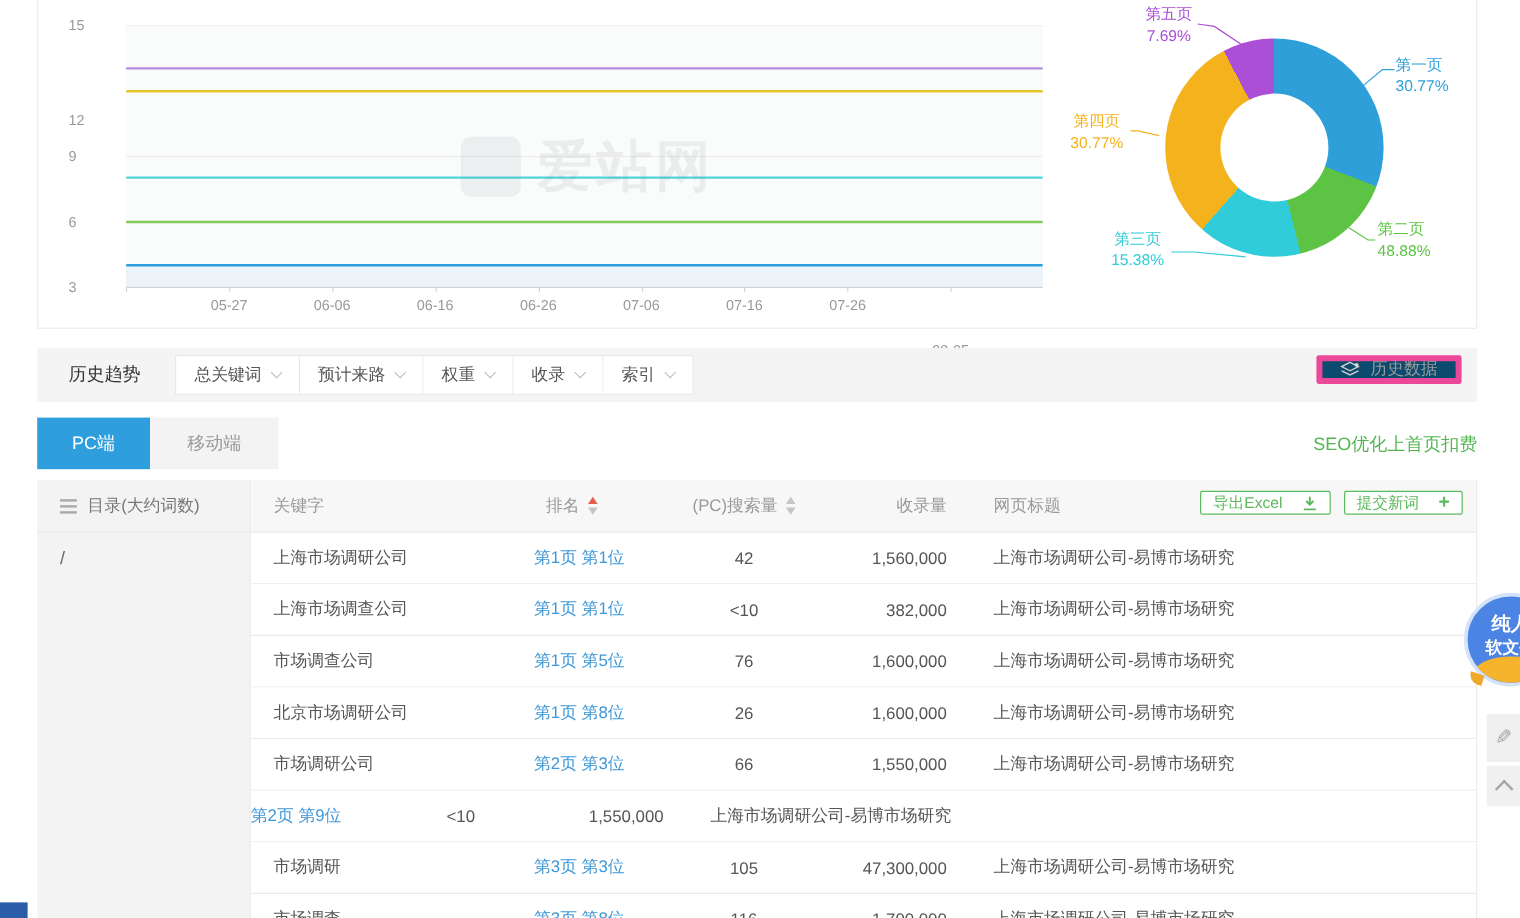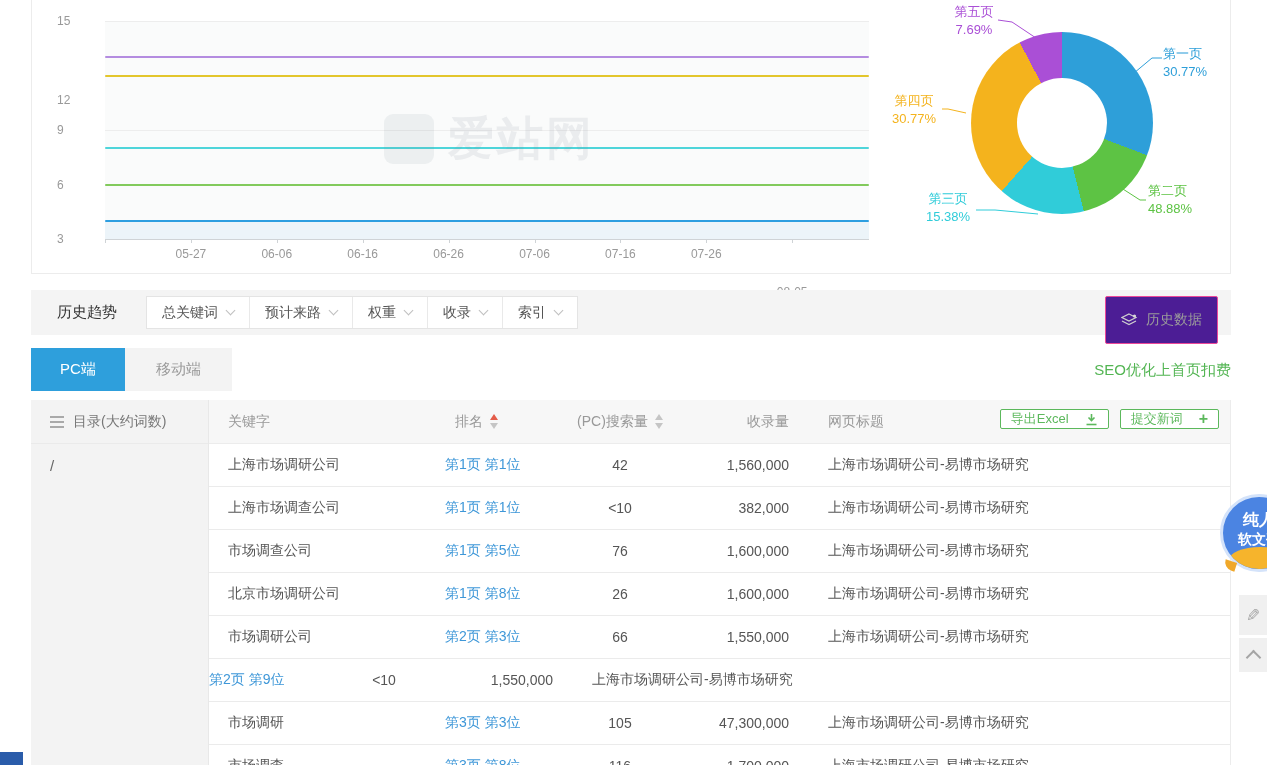--- a/index.html
+++ b/index.html
@@ -38,22 +38,22 @@
   .filter-band { position:absolute; left:31px; top:290px; width:1200px; height:45px;
     background:#f4f4f4; display:flex; align-items:center; }
   .filter-title { margin-left:26px; font-size:15px; color:#333; }
   .filter-group { display:flex; margin-left:29px; height:33px; background:#fff;
     border:1px solid #e4e4e4; align-items:stretch; }
   .dd { display:flex; align-items:center; padding:0 15px; border-right:1px solid #e9e9e9;
     color:#555; font-size:14px; cursor:pointer; background:#fff; }
   .dd:last-child { border-right:none; }
   .caret { width:7px; height:7px; border-right:1px solid #bfbfbf; border-bottom:1px solid #bfbfbf;
     transform:rotate(45deg); margin-left:9px; margin-top:-4px; }
-  .history-btn { position:absolute; right:13px; top:6px; height:48px; display:flex; align-items:center;
-    gap:8px; padding:0 15px; background:#4c1d95; border:1px solid #ec4899; border-radius:2px;
+  .history-btn { position:absolute; right:13px; top:6px; height:24px; display:flex; align-items:center;
+    gap:8px; padding:0 15px; background:#0c4a6e; border:5px solid #ec4899; border-radius:2px;
     color:#9b9b9b; font-size:14px; cursor:pointer; }
 
   
   .tab { position:absolute; top:348px; height:43px; display:flex; align-items:center;
     justify-content:center; font-size:15px; cursor:pointer; }
   .tab-pc { left:31px; width:94px; background:#2e9fdc; color:#fff; }
   .tab-mobile { left:125px; width:107px; background:#f3f3f3; color:#999; }
   .promo-link { position:absolute; right:36px; top:361px; color:#53b553; font-size:15px; cursor:pointer; }
 
   

